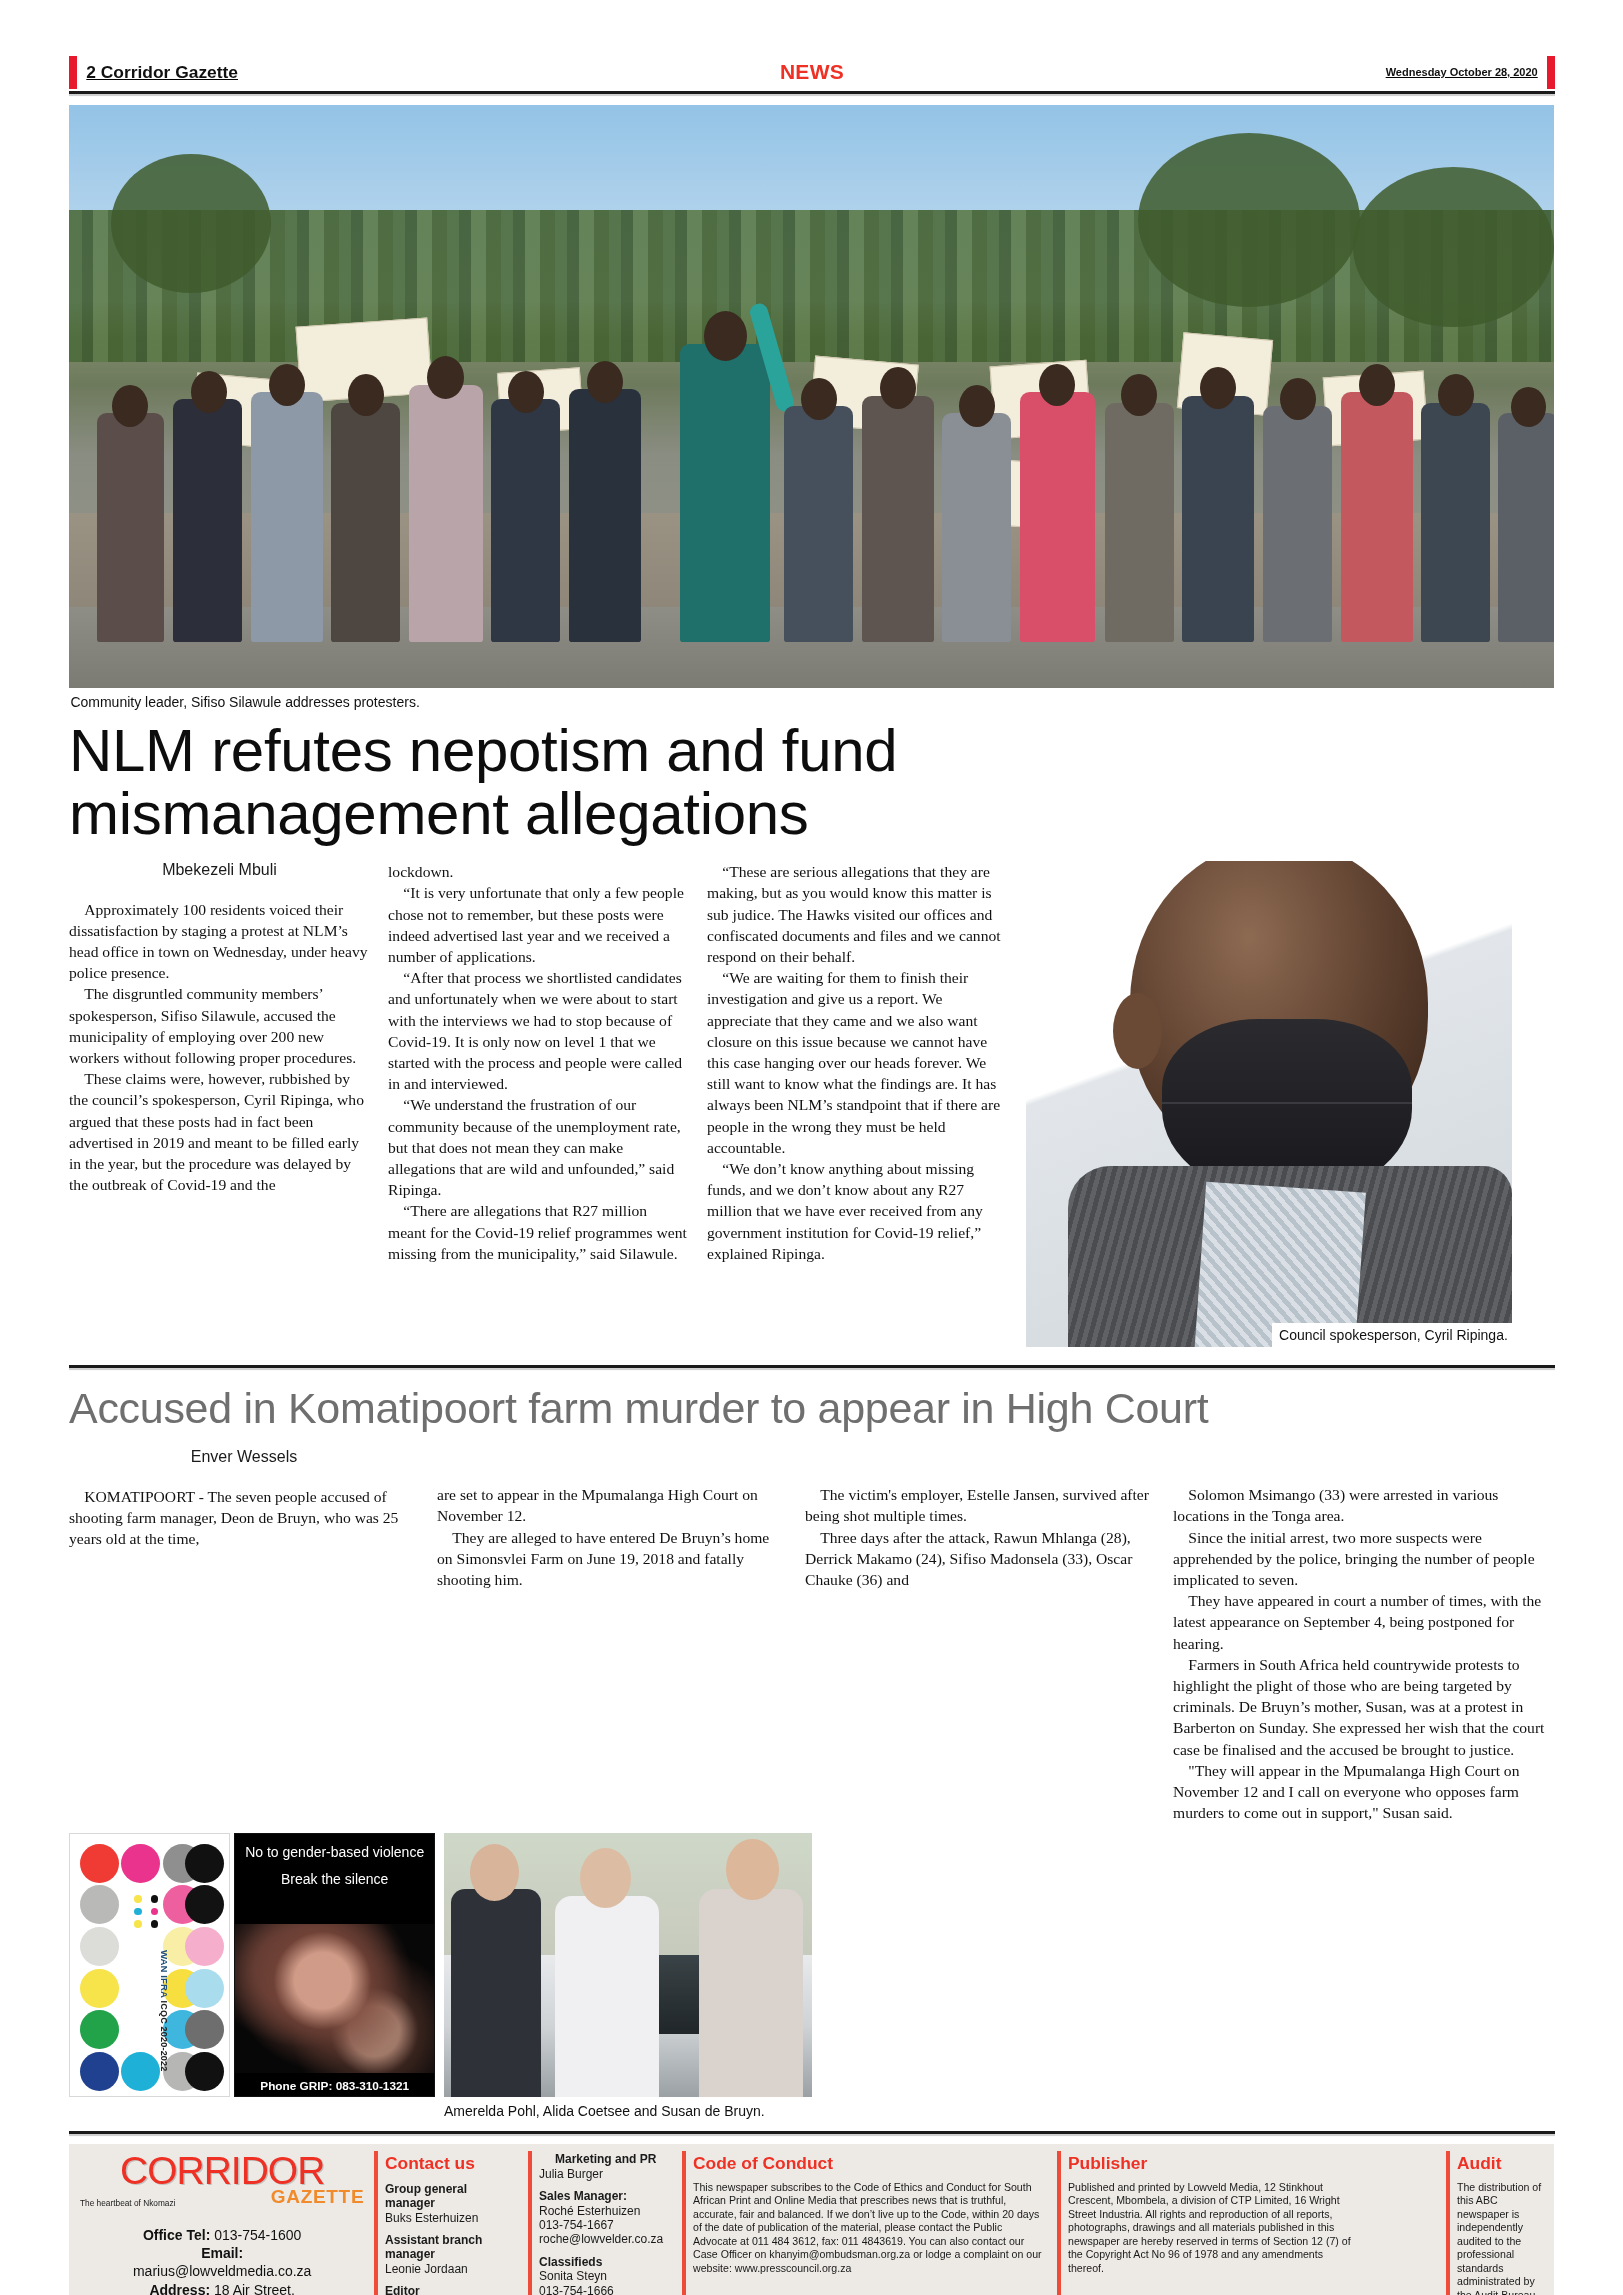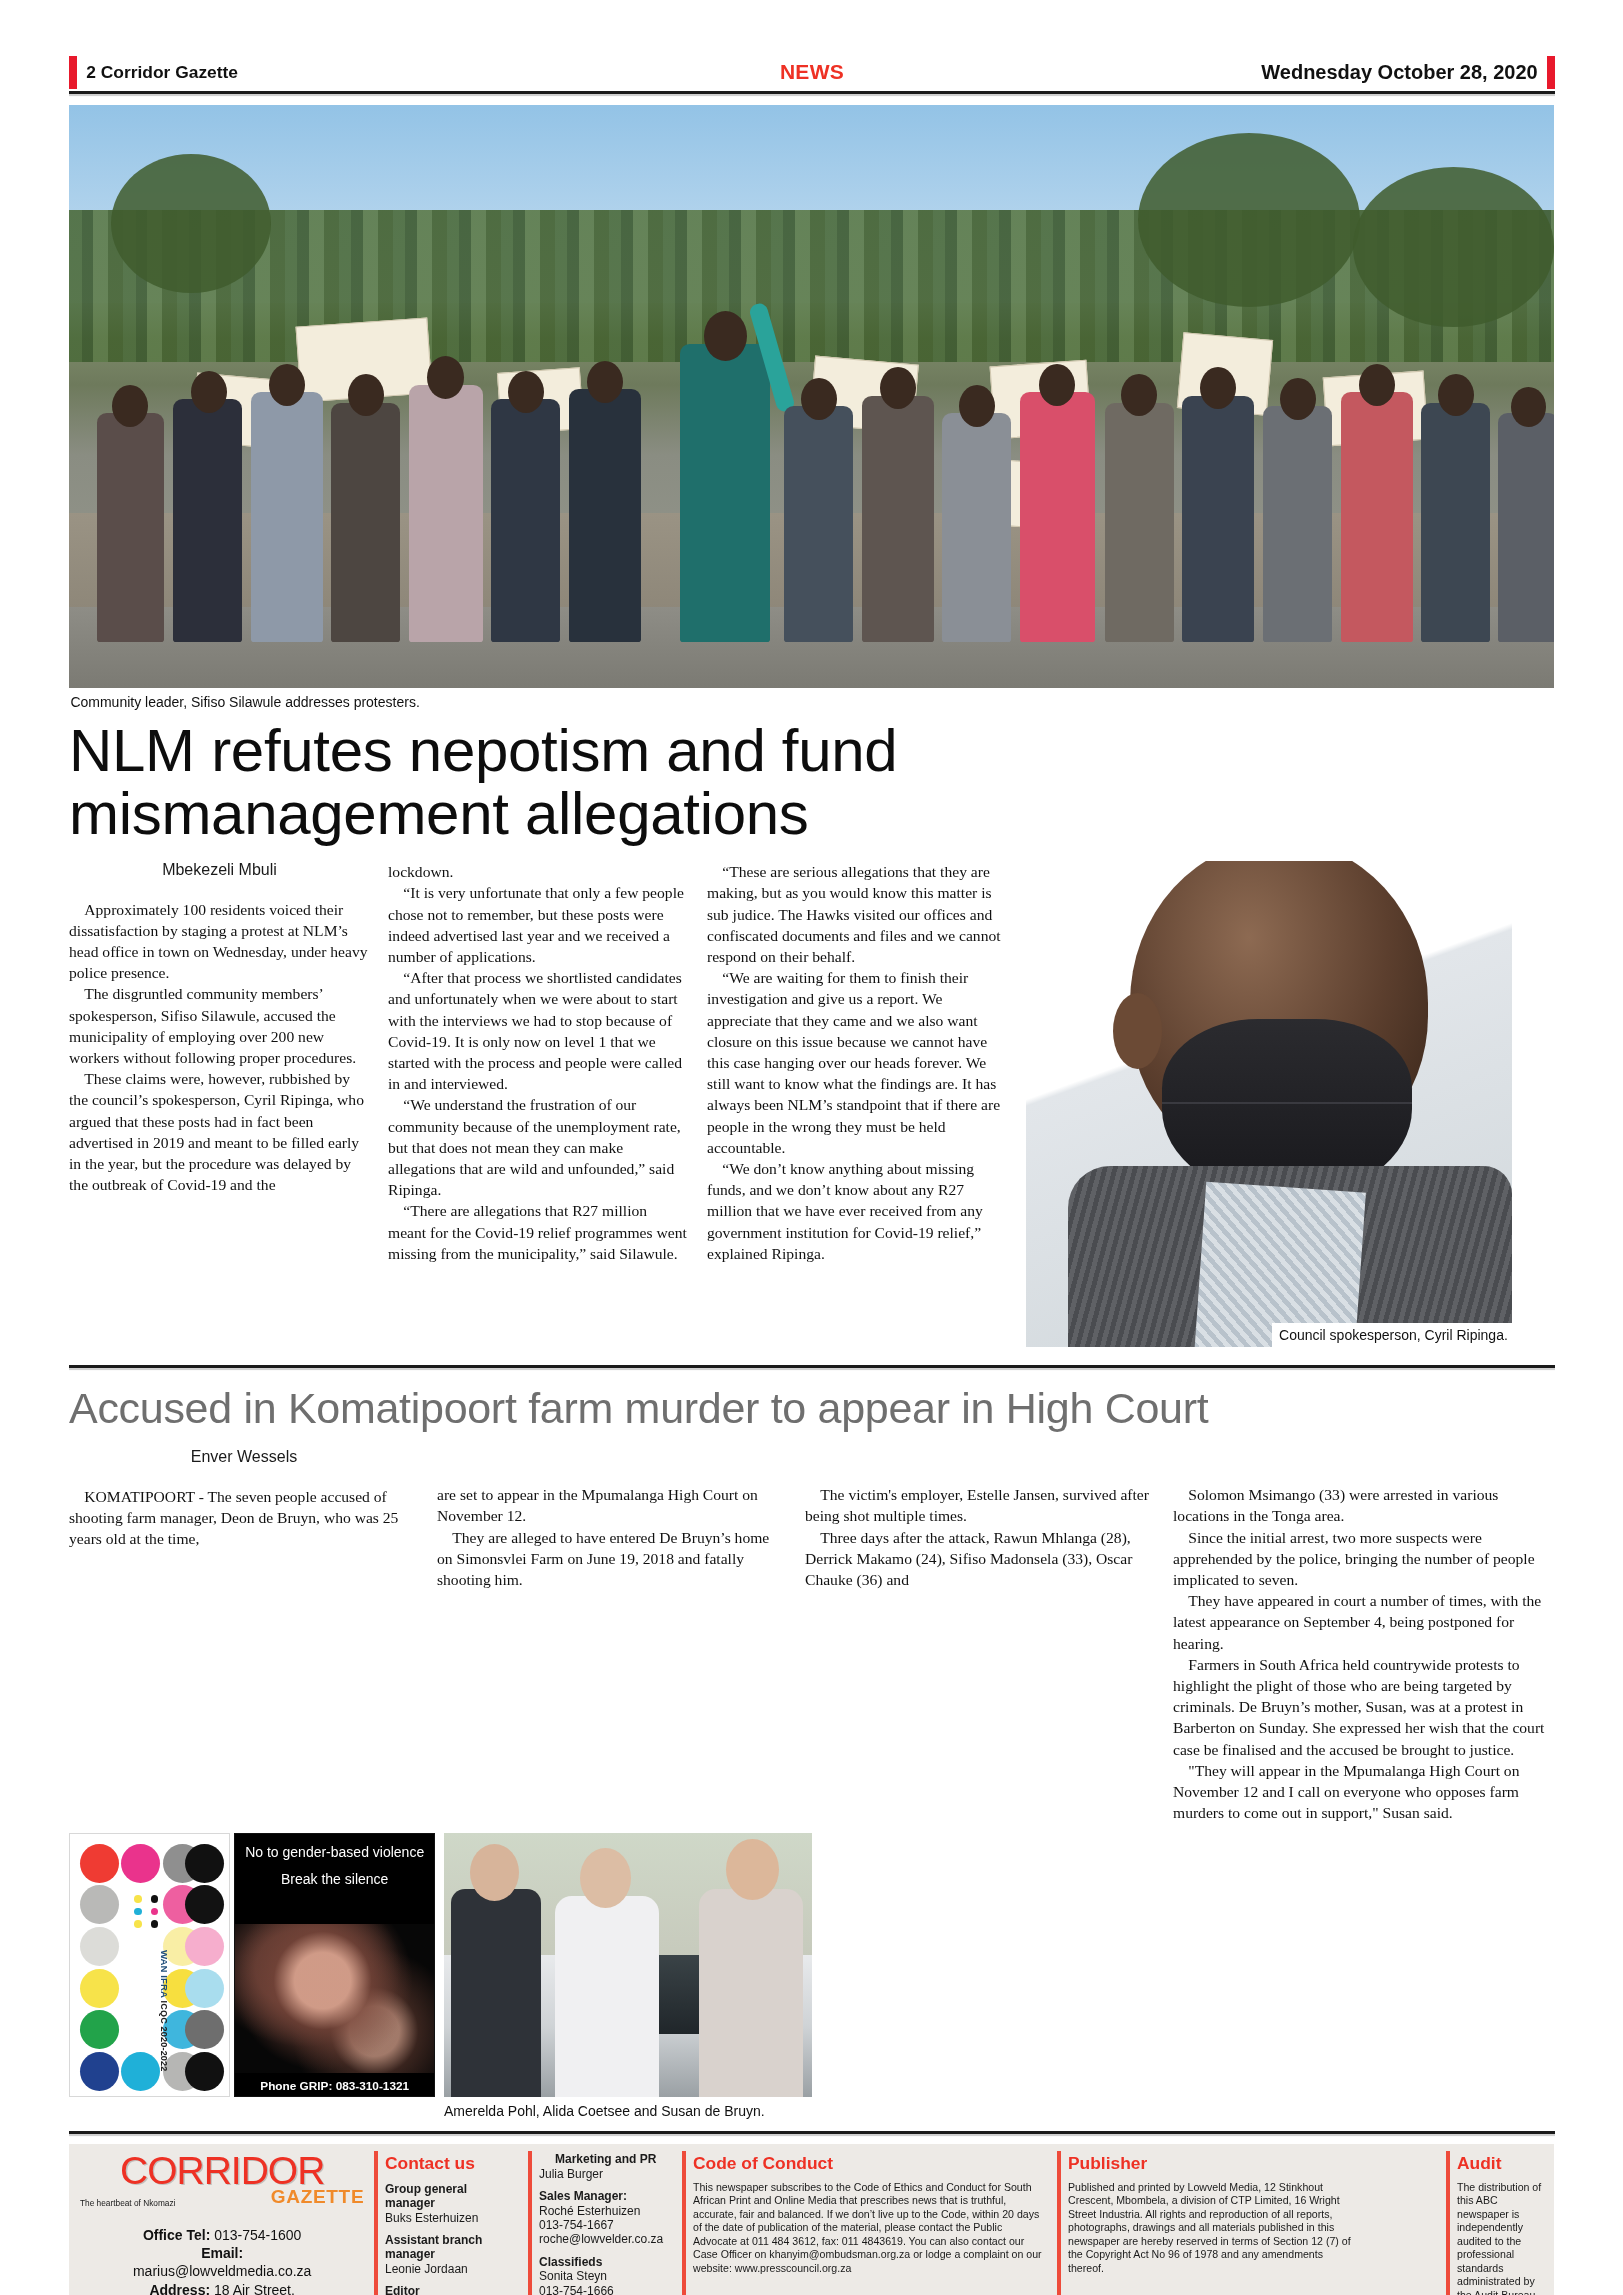--- a/index.html
+++ b/index.html
@@ -14,36 +14,36 @@
     width: 1624px; height: 2295px;
     background: #fff;
     padding: 0 69px;
   }
 
   
   .masthead {
     position: relative;
     margin-top: 54px;
     height: 36px;
-    display: flex; align-items: center;
+    display: flex; align-items: center; text-decoration: underline;
   }
   .mh-bar {
     width: 7.6px; height: 33px; background: #e8192c; flex: 0 0 auto;
   }
   .mh-left {
     font-size: 17.4px; font-weight: bold; color: #111;
     padding-left: 9.7px; white-space: nowrap;
   }
   .mh-center {
     position: absolute; left: 0; right: 0; text-align: center;
     font-size: 21px; font-weight: bold; color: #ee3124;
     letter-spacing: 0.3px;
   }
   .mh-right {
-    margin-left: auto; font-size: 20px; font-weight: bold; color: #111;
+    margin-left: auto; font-size: 11px; font-weight: bold; color: #111;
     padding-right: 9.7px; white-space: nowrap;
   }
   .mh-rule {
     height: 2.8px; background: #1a1a1a; margin-top: 1.4px;
     box-shadow: 0 2.1px 0 #cfcfcf;
   }
 
   
   .lead-photo {
     position: relative; margin-top: 11px;

